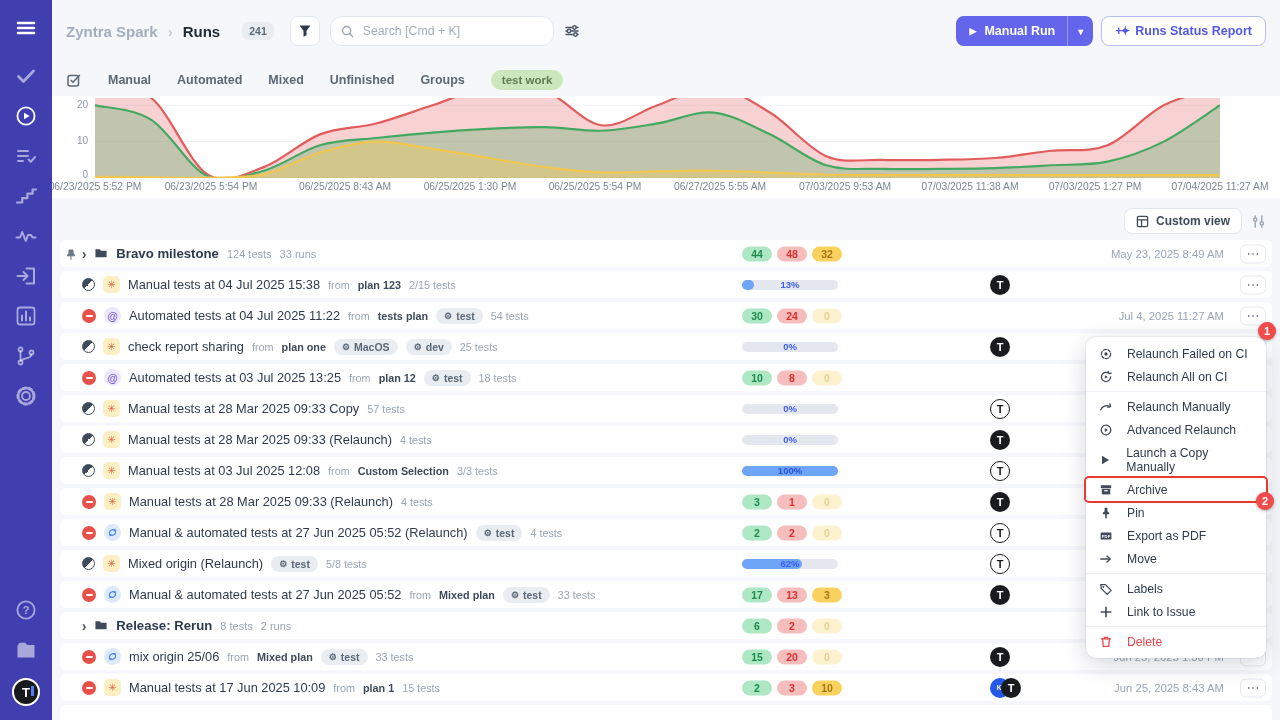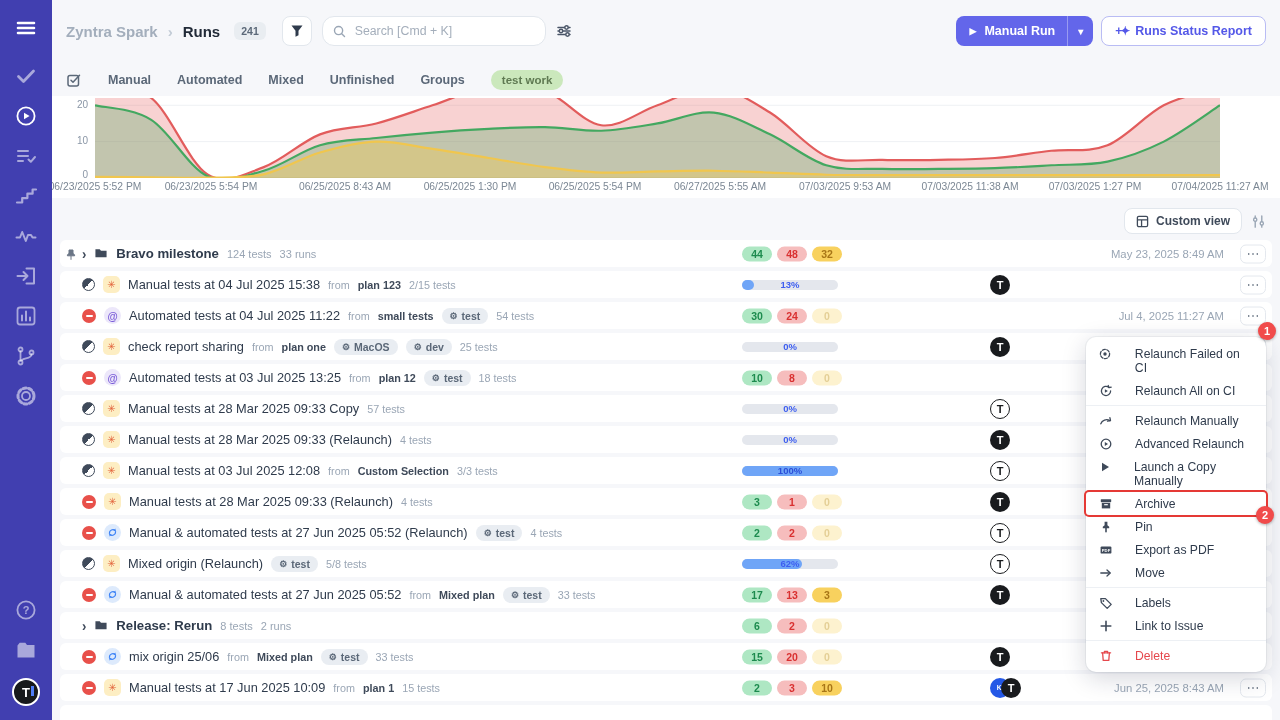--- a/index.html
+++ b/index.html
@@ -13,21 +13,21 @@
   .sb-icon.first{height:56px}
   .sb-spacer{flex:1}
   .sb-avatar{width:28px;height:28px;border-radius:50%;background:#17191c;color:#fff;font-weight:bold;font-size:13px;
     display:flex;align-items:center;justify-content:center;margin:8px 0 14px;position:relative;border:2px solid #fff}
   .sb-avatar i{position:absolute;right:4px;top:6px;width:3px;height:10px;background:#4f7df7}
   
   .header{position:absolute;left:52px;top:0;right:0;height:62px;display:flex;align-items:center;padding:0 14px;gap:10px}
   .crumb-project{color:#a3aebc;font-weight:bold;font-size:15px}
   .crumb-sep{color:#c3ccd6;font-size:15px;font-weight:bold}
   .crumb-section{color:#222b38;font-weight:bold;font-size:15px}
-  .count-pill{background:#e9edf1;color:#5b6878;font-size:10.5px;font-weight:bold;border-radius:6px;padding:3px 7px;margin-left:4px}
+  .count-pill{background:#e9edf1;color:#5b6878;font-size:10.5px;font-weight:bold;border-radius:6px;padding:3px 7px;margin-left:12px}
   .icon-btn{width:30px;height:30px;border:1px solid #e2e7ed;border-radius:8px;background:#fff;
     display:flex;align-items:center;justify-content:center;color:#2f3b4c}
   .search-box{width:224px;height:30px;border:1px solid #e2e7ed;border-radius:12px;background:#fff;
     display:flex;align-items:center;gap:7px;padding:0 10px;color:#9aa6b5}
   .search-box input{border:none;outline:none;flex:1;font-size:12.3px;font-family:inherit;color:#334155;background:transparent}
   .search-box input::placeholder{color:#a4aebb}
   .hdr-right{margin-left:auto;display:flex;gap:8px;align-items:center}
   .btn-manual{background:#6366ea;color:#fff;border-radius:8px;display:flex;align-items:center;height:30px;
     font-size:12.5px;font-weight:bold;padding-left:13px;cursor:pointer}
   .btn-manual .play{font-size:9px;margin-right:8px}
@@ -92,21 +92,21 @@
   .av.outline{background:#fff;border:1.6px solid #191b1e;color:#191b1e}
   .av.blue{background:#2458e6;color:#fff;font-size:6.5px;margin-right:-9px;position:relative}
   .av.top{position:relative;z-index:1}
   .rightcol{position:absolute;right:6px;top:50%;transform:translateY(-50%);display:flex;align-items:center;gap:16px}
   .rdate{font-size:11.3px;color:#9aa6b5;white-space:nowrap}
   .more-btn{width:26px;height:19px;border:1px solid #e4e8ee;border-radius:6px;background:#fff;color:#5b6878;
     display:flex;align-items:center;justify-content:center;font-size:13px;line-height:0;cursor:pointer}
   
   .menu{position:absolute;left:1086px;top:337px;width:180px;background:#fff;border-radius:10px;
     box-shadow:0 6px 24px rgba(20,30,60,.18),0 0 0 1px rgba(20,30,60,.05);padding:5px 0;z-index:50}
-  .menu-item{display:flex;align-items:flex-start;gap:22px;padding:4.5px 12px;font-size:12.2px;color:#2f3b4c;
+  .menu-item{display:flex;align-items:center;gap:14px;padding:4.5px 12px;font-size:12.2px;color:#2f3b4c;
     position:relative;cursor:pointer}
   .menu-item .mi{width:15px;display:flex;justify-content:center;color:#3f4a5a}
   .menu-item.danger{color:#e5484d}
   .menu-item.danger .mi{color:#e5484d}
   .menu-item.hl{box-shadow:0 0 0 2px #e53935;border-radius:3px}
   .menu-sep{height:1px;background:#edf0f4;margin:3px 0}
   .step-badge{width:18px;height:18px;border-radius:50%;background:#f14b4b;color:#fff;font-size:11px;font-weight:bold;
     display:flex;align-items:center;justify-content:center;box-shadow:0 1px 3px rgba(0,0,0,.3)}
   #step1{position:absolute;left:1258px;top:322px;z-index:60}
   .menu-item .step-badge{position:absolute;right:-8px;bottom:-9px;z-index:2}
@@ -340,21 +340,21 @@
       </div>
     </div>
     <div class="row">
       <div class="left">
         <span class="st-stopped">
           <i></i>
         </span>
         <span class="origin or-automated">@</span>
         <span class="rtitle">Automated tests at 04 Jul 2025 11:22</span>
         <span class="rfrom">from</span>
-        <span class="rplan">small tests</span>
+        <span class="rplan">tests plan</span>
         <span class="tag">
           <span class="g">⚙</span>
           <span>test</span>
         </span>
         <span class="rmeta">54 tests</span>
       </div>
       <div class="mid">
         <span class="badge b-pass">30</span>
         <span class="badge b-fail">24</span>
         <span class="badge b-skip muted">0</span>

